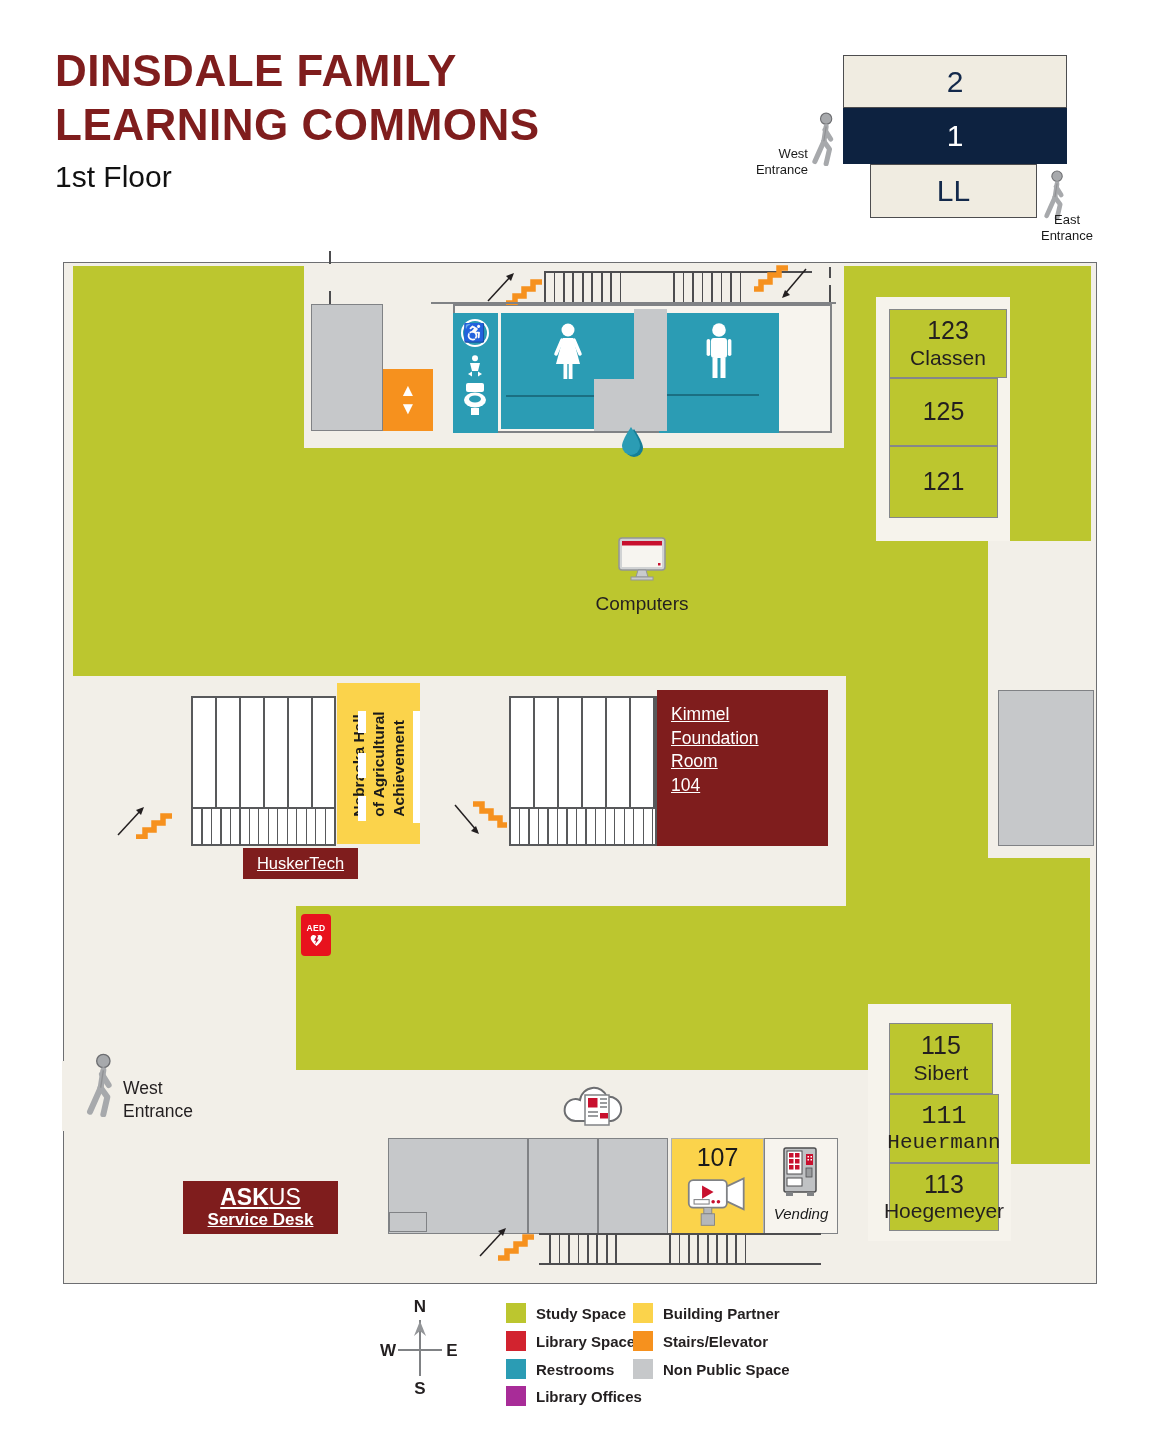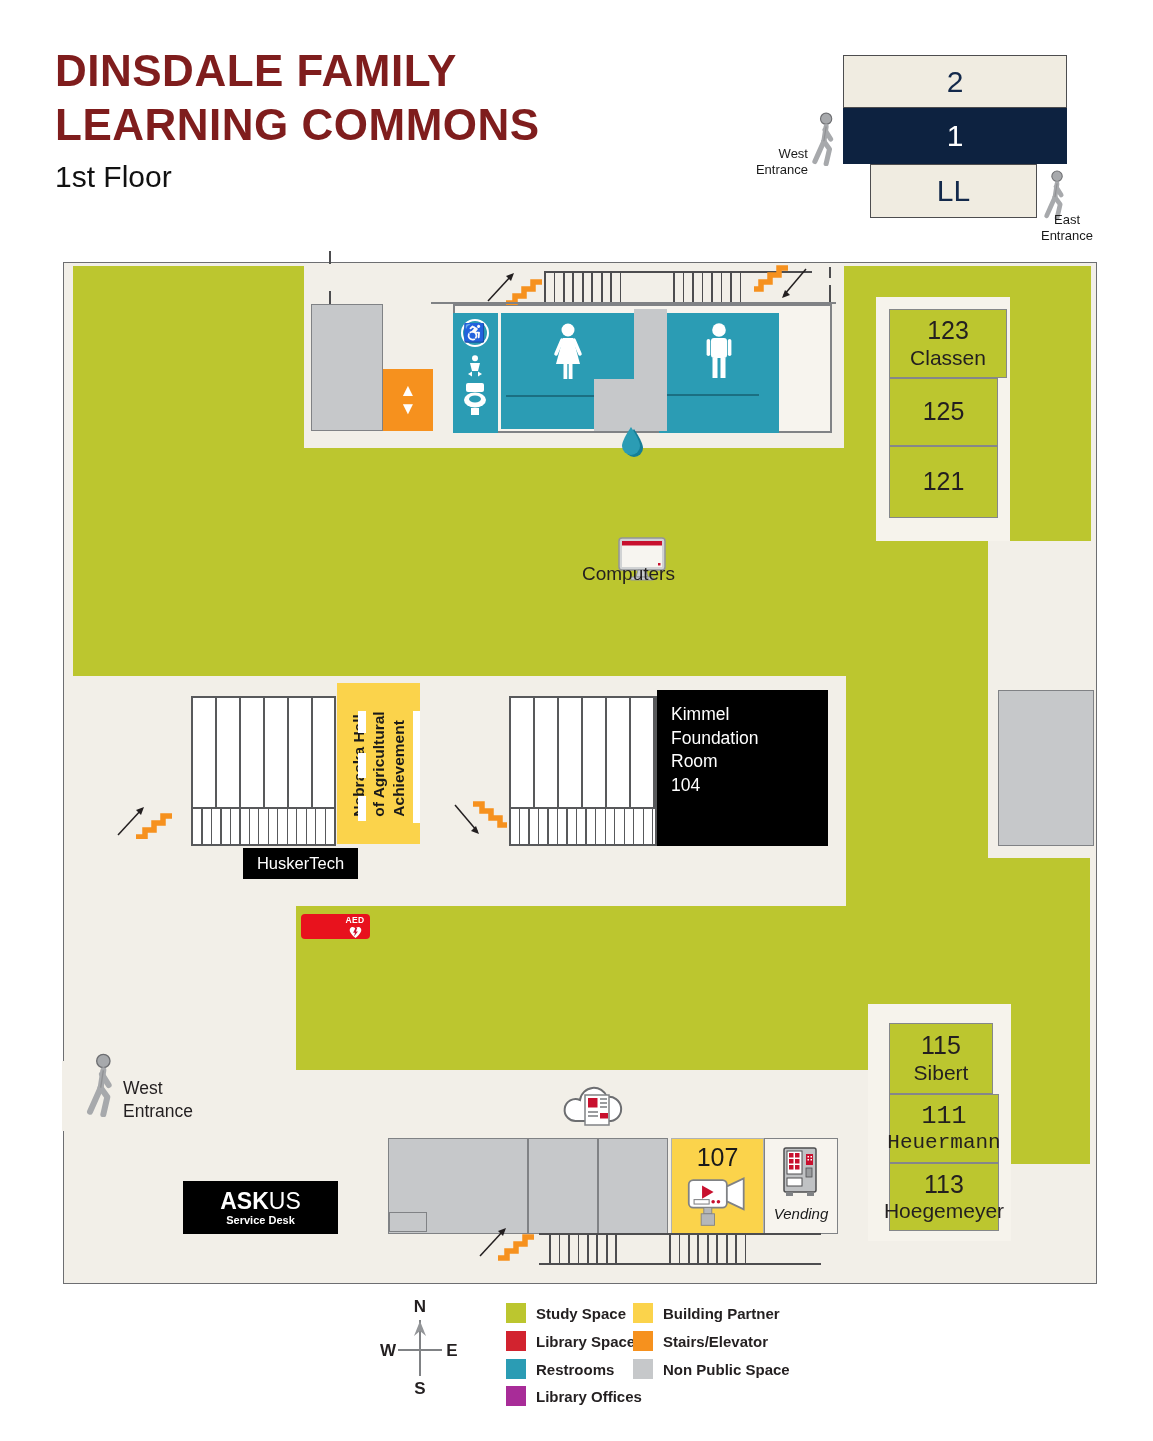--- a/index.html
+++ b/index.html
@@ -11,21 +11,21 @@
   .floorbox.sel{background:#0d2240;color:#fff;border-color:#0d2240;}
   .entr-label{font-size:13px;line-height:1.2;color:#1a1a1a;white-space:pre-line;}
   #map{position:absolute;left:63px;top:262px;width:1034px;height:1022px;background:#f2efe8;border:1.5px solid #6d6e71;box-sizing:border-box;overflow:visible;}
   .green{background:#bcc62f;}
   .pocket{background:#f6f3ec;}
   .greyblk{background:#c6c8ca;border:1.5px solid #808285;box-sizing:border-box;}
   .roombox{background:#bcc62f;border:1.5px solid #85878a;box-sizing:border-box;display:flex;flex-direction:column;align-items:center;justify-content:center;text-align:center;color:#231f20;}
   .roomnum{font-size:25px;font-weight:500;line-height:1.1;}
   .roomname{font-size:21px;font-weight:400;margin-top:1px;}
   .teal{background:#2b9cb4;}
-  .redbox{background:#000000;color:#fff;}
+  .redbox{background:#7f1d1d;color:#fff;text-decoration:underline;}
   .treads{background:repeating-linear-gradient(90deg,#4d4d4f 0 1.5px,transparent 1.5px 9.5px);}
   .hline{background:#4d4d4f;height:2px;}
   .wallline{background:#808285;height:2px;}
   .stack-wide{background-color:#fff;background-image:repeating-linear-gradient(90deg,transparent 0 22px,#58595b 22px 24px);border:2px solid #58595b;box-sizing:border-box;}
   .stack-narrow{background-color:#fff;background-image:repeating-linear-gradient(90deg,transparent 0 8px,#58595b 8px 9.5px);border:2px solid #58595b;box-sizing:border-box;}
   .tick{background:#4d4d4f;width:2px;}
   .legend-label{font-size:15px;font-weight:600;color:#231f20;}
   .legend-swatch{width:20px;height:20px;}
   .prel{white-space:pre-line;}
 </style>
@@ -240,21 +240,21 @@
     <div class="abs roombox" style="left:825px;top:115px;width:109px;height:68px;">
       <div class="roomnum">125</div>
     </div>
     <div class="abs roombox" style="left:825px;top:183px;width:109px;height:72px;">
       <div class="roomnum">121</div>
     </div>
 
     <svg class="abs" style="left:554px;top:274px;width:48px;height:44px;">
         <use href="#sym-monitor"></use>
       </svg>
-    <div class="abs" style="left:518px;top:300px;width:120px;text-align:left;font-size:19px;color:#231f20;">Computers</div>
+    <div class="abs" style="left:518px;top:330px;width:120px;text-align:center;font-size:19px;color:#231f20;">Computers</div>
 
     <div class="abs stack-wide" style="left:127px;top:433px;width:145px;height:113px;"></div>
     <div class="abs stack-narrow" style="left:127px;top:544px;width:145px;height:39px;"></div>
     <div class="abs stack-wide" style="left:445px;top:433px;width:148px;height:113px;"></div>
     <div class="abs stack-narrow" style="left:445px;top:544px;width:148px;height:39px;"></div>
 
     <div class="abs" style="left:273px;top:420px;width:83px;height:161px;background:#fbd34b;">
       <div class="abs" style="left:50%;top:50%;transform:translate(-50%,-50%) rotate(-90deg);white-space:pre;font-size:15.5px;font-weight:600;line-height:1.3;color:#1a1a1a;width:max-content;">Nebraska Hall
 of Agricultural
 Achievement</div>
@@ -273,21 +273,21 @@
 
     <div class="abs redbox" style="left:179px;top:585px;width:115px;height:31px;display:flex;align-items:center;justify-content:center;font-size:16.5px;font-weight:500;">HuskerTech</div>
 
     <svg class="abs" style="left:50px;top:536px;width:60px;height:40px;">
         <use href="#sym-stairs-asc"></use>
       </svg>
     <svg class="abs" style="left:385px;top:538px;width:60px;height:40px;">
         <use href="#sym-stairs-desc"></use>
       </svg>
 
-    <div class="abs" style="left:237px;top:651px;width:30px;height:25px;background:#e8121d;border-radius:4px;display:flex;flex-direction:column;align-items:center;justify-content:center;padding-left:39px;">
+    <div class="abs" style="left:237px;top:651px;width:30px;height:42px;background:#e8121d;border-radius:4px;display:flex;flex-direction:column;align-items:center;justify-content:center;">
       <span style="color:#fff;font-size:8.5px;font-weight:700;letter-spacing:.4px;">AED</span>
       <svg style="width:15px;height:14px;">
           <use href="#sym-aed-heart"></use>
         </svg>
     </div>
 
     <div class="abs" style="left:-2px;top:798px;width:5px;height:70px;background:#f2efe8;"></div>
     <svg class="abs" style="left:20px;top:790px;width:36px;height:64px;">
         <use href="#sym-person"></use>
       </svg>
@@ -295,21 +295,21 @@
 Entrance</div>
 
     <svg class="abs" style="left:495px;top:816px;width:72px;height:56px;">
         <use href="#sym-cloudprint"></use>
       </svg>
 
     <div class="abs redbox" style="left:119px;top:918px;width:155px;height:53px;display:flex;flex-direction:column;align-items:center;justify-content:center;">
       <div style="font-size:23px;line-height:1.05;">
         <span style="font-weight:800;">ASK</span><span style="font-weight:300;">US</span>
       </div>
-      <div style="font-size:11px;font-weight:700;">Service Desk</div>
+      <div style="font-size:17px;font-weight:700;">Service Desk</div>
     </div>
 
     <div class="abs greyblk" style="left:324px;top:875px;width:280px;height:96px;">
       <div class="abs" style="left:138px;top:0;width:2px;height:100%;background:#808285;"></div>
       <div class="abs" style="left:208px;top:0;width:2px;height:100%;background:#808285;"></div>
       <div class="abs" style="left:0px;top:73px;width:38px;height:20px;border:1.5px solid #808285;box-sizing:border-box;"></div>
     </div>
 
     <div class="abs" style="left:607px;top:875px;width:93px;height:96px;background:#fbd34b;border:1px solid #b0b2b4;box-sizing:border-box;text-align:center;">
       <div style="font-size:25px;font-weight:500;color:#1a1a1a;margin-top:4px;">107</div>

